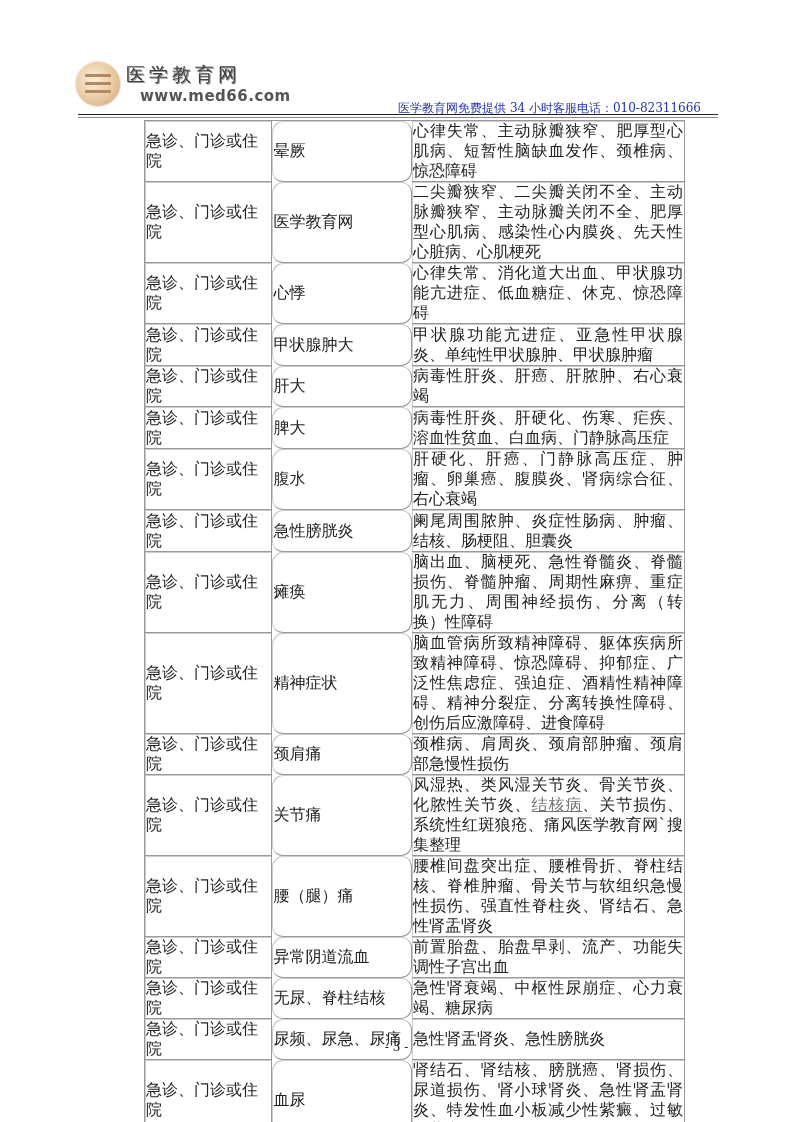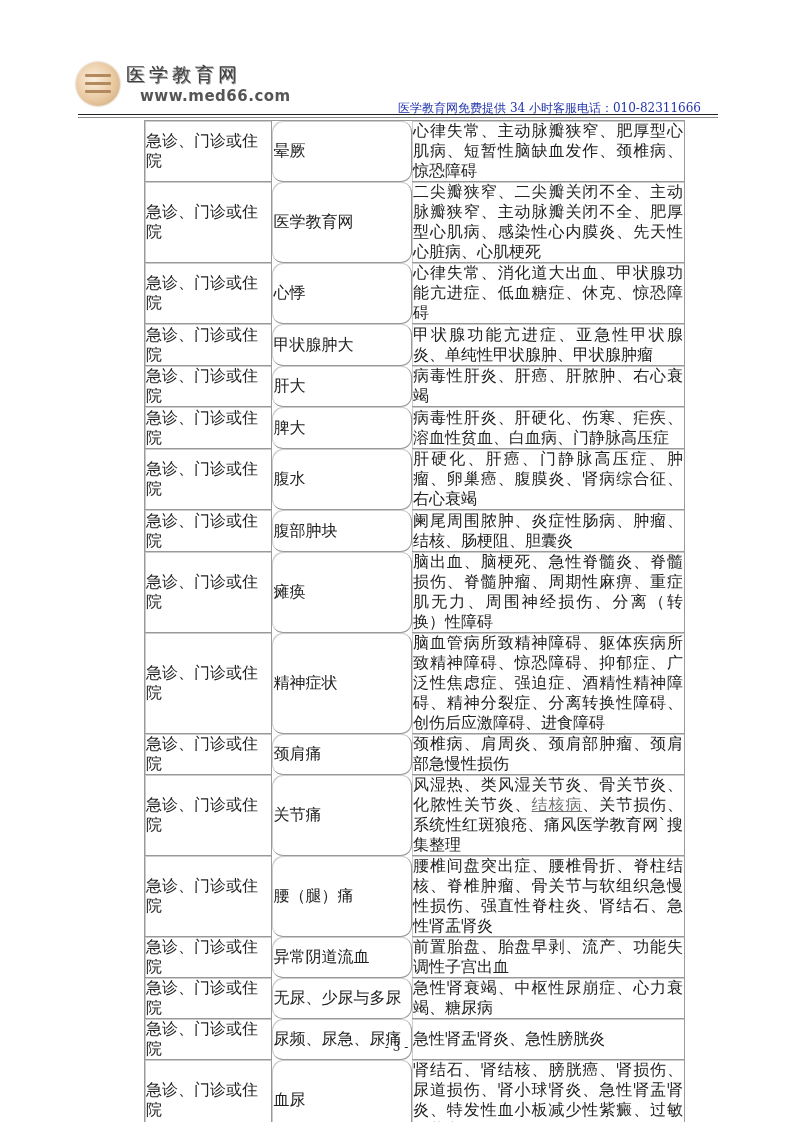--- a/index.html
+++ b/index.html
@@ -76,21 +76,21 @@
       <td class="c2">脾大</td>
       <td class="c3">病毒性肝炎、肝硬化、伤寒、疟疾、溶血性贫血、白血病、门静脉高压症</td>
     </tr>
     <tr style="height:42px">
       <td class="c1">急诊、门诊或住院</td>
       <td class="c2">腹水</td>
       <td class="c3">肝硬化、肝癌、门静脉高压症、肿瘤、卵巢癌、腹膜炎、肾病综合征、右心衰竭</td>
     </tr>
     <tr style="height:42px">
       <td class="c1">急诊、门诊或住院</td>
-      <td class="c2">腹部肿块</td>
+      <td class="c2">急性膀胱炎</td>
       <td class="c3">阑尾周围脓肿、炎症性肠病、肿瘤、结核、肠梗阻、胆囊炎</td>
     </tr>
     <tr style="height:64px">
       <td class="c1">急诊、门诊或住院</td>
       <td class="c2">瘫痪</td>
       <td class="c3">脑出血、脑梗死、急性脊髓炎、脊髓损伤、脊髓肿瘤、周期性麻痹、重症肌无力、周围神经损伤、分离（转换）性障碍</td>
     </tr>
     <tr style="height:84px">
       <td class="c1">急诊、门诊或住院</td>
       <td class="c2">精神症状</td>
@@ -111,21 +111,21 @@
       <td class="c2">腰（腿）痛</td>
       <td class="c3">腰椎间盘突出症、腰椎骨折、脊柱结核、脊椎肿瘤、骨关节与软组织急慢性损伤、强直性脊柱炎、肾结石、急性肾盂肾炎</td>
     </tr>
     <tr style="height:21px">
       <td class="c1">急诊、门诊或住院</td>
       <td class="c2">异常阴道流血</td>
       <td class="c3">前置胎盘、胎盘早剥、流产、功能失调性子宫出血</td>
     </tr>
     <tr style="height:21px">
       <td class="c1">急诊、门诊或住院</td>
-      <td class="c2">无尿、少尿与多尿</td>
+      <td class="c2">无尿、脊柱结核</td>
       <td class="c3">急性肾衰竭、中枢性尿崩症、心力衰竭、糖尿病</td>
     </tr>
     <tr style="height:21px">
       <td class="c1">急诊、门诊或住院</td>
       <td class="c2">尿频、尿急、尿痛</td>
       <td class="c3">急性肾盂肾炎、急性膀胱炎</td>
     </tr>
     <tr style="height:64px">
       <td class="c1">急诊、门诊或住院</td>
       <td class="c2">血尿</td>

